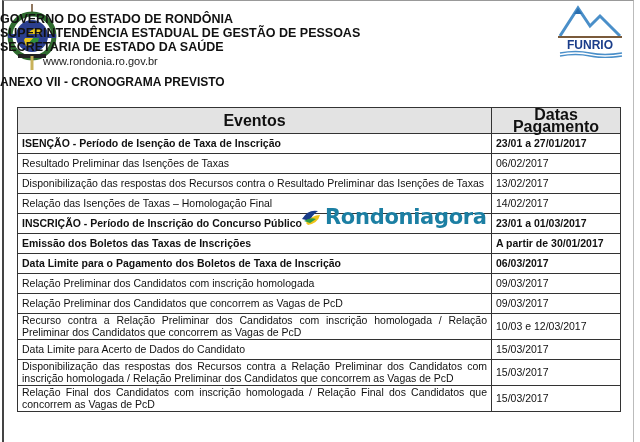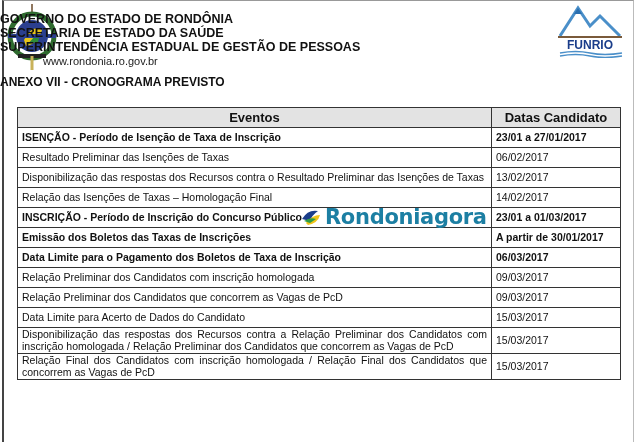--- a/index.html
+++ b/index.html
@@ -23,21 +23,21 @@
   .logo-left { position: absolute; left: 4px; top: 4px; width: 56px; height: 68px; }
   .logo-right { position: absolute; left: 556px; top: 2px; width: 70px; height: 56px; }
   table.cron {
     position: absolute; left: 17px; top: 107px; width: 603px;
     border-collapse: collapse; font-size: 10.5px; table-layout: fixed;
   }
   table.cron td, table.cron th {
     border: 1.5px solid #333; padding: 1px 4px; line-height: 11.5px; vertical-align: middle;
   }
   table.cron th {
-    background: #e3e3e3; font-weight: bold; font-size: 13px; height: 17px;
+    background: #e3e3e3; font-weight: bold; font-size: 16px; height: 17px;
   }
   table.cron td.ev { text-align: left; height: 17px; }
   table.cron td.ev.just { text-align: justify; text-align-last: left; }
   table.cron td.dt { text-align: left; }
   table.cron tr.bold td { font-weight: bold; }
   .watermark {
     position: absolute; left: 300px; top: 205px; height: 24px;
     display: flex; align-items: center; gap: 3px;
   }
   .watermark .wm-text {
@@ -56,22 +56,22 @@
   <circle cx="28" cy="32" r="16" fill="#2b3f8f"></circle>
   <path d="M20 36 Q28 20 38 26 Q34 40 22 42 Z" fill="#e8c51a"></path>
   <path d="M24 40 Q30 32 36 30 L34 38 Z" fill="#2e8b3a"></path>
   <rect x="4" y="30" width="48" height="4" fill="#2b3f8f"></rect>
   <rect x="14" y="50" width="28" height="4" fill="#222"></rect>
   <line x1="28" y1="52" x2="28" y2="66" stroke="#c9b25a" stroke-width="3"></line>
 </svg>
 
 <div class="header-text">
   <div>GOVERNO DO ESTADO DE RONDÔNIA</div>
+  <div>SUPERINTENDÊNCIA ESTADUAL DE GESTÃO DE PESSOAS</div>
   <div>SECRETARIA DE ESTADO DA SAÚDE</div>
-  <div>SUPERINTENDÊNCIA ESTADUAL DE GESTÃO DE PESSOAS</div>
   <div class="url">www.rondonia.ro.gov.br</div>
   <div class="anexo">ANEXO VII - CRONOGRAMA PREVISTO</div>
 </div>
 
 <svg class="logo-right" viewBox="0 0 70 56">
   <path d="M4 34 L22 6 L34 24 L44 14 L64 34" fill="none" stroke="#4a8fc9" stroke-width="3"></path>
   <path d="M18 12 L22 6 L26 12 Z" fill="#2a6fb0"></path>
   <rect x="2" y="34" width="64" height="2" fill="#7a5a3a"></rect>
   <text x="34" y="47" text-anchor="middle" font-family="Liberation Sans, sans-serif" font-weight="bold" font-size="12" fill="#1a3d8a">FUNRIO</text>
   <path d="M4 51 Q20 48 34 51 T66 51" fill="none" stroke="#4a8fc9" stroke-width="1.5"></path>
@@ -79,21 +79,21 @@
 </svg>
 
 <table class="cron">
   <colgroup>
     <col style="width:474px">
     <col style="width:129px">
   </colgroup>
   <thead>
     <tr>
       <th>Eventos</th>
-      <th>Datas Candidato</th>
+      <th>Datas Pagamento</th>
     </tr>
   </thead>
   <tbody>
     <tr class="bold">
       <td class="ev">ISENÇÃO - Período de Isenção de Taxa de Inscrição</td>
       <td class="dt">23/01 a 27/01/2017</td>
     </tr>
     <tr>
       <td class="ev">Resultado Preliminar das Isenções de Taxas</td>
       <td class="dt">06/02/2017</td>
@@ -120,20 +120,24 @@
     </tr>
     <tr>
       <td class="ev">Relação Preliminar dos Candidatos com inscrição homologada</td>
       <td class="dt">09/03/2017</td>
     </tr>
     <tr>
       <td class="ev">Relação Preliminar dos Candidatos que concorrem as Vagas de PcD</td>
       <td class="dt">09/03/2017</td>
     </tr>
     <tr>
+      <td class="ev just">Recurso contra a Relação Preliminar dos Candidatos com inscrição homologada / Relação Preliminar dos Candidatos que concorrem as Vagas de PcD</td>
+      <td class="dt">10/03 e 12/03/2017</td>
+    </tr>
+    <tr>
       <td class="ev">Data Limite para Acerto de Dados do Candidato</td>
       <td class="dt">15/03/2017</td>
     </tr>
     <tr>
       <td class="ev just">Disponibilização das respostas dos Recursos contra a Relação Preliminar dos Candidatos com inscrição homologada / Relação Preliminar dos Candidatos que concorrem as Vagas de PcD</td>
       <td class="dt">15/03/2017</td>
     </tr>
     <tr>
       <td class="ev just">Relação Final dos Candidatos com inscrição homologada / Relação Final dos Candidatos que concorrem as Vagas de PcD</td>
       <td class="dt">15/03/2017</td>

